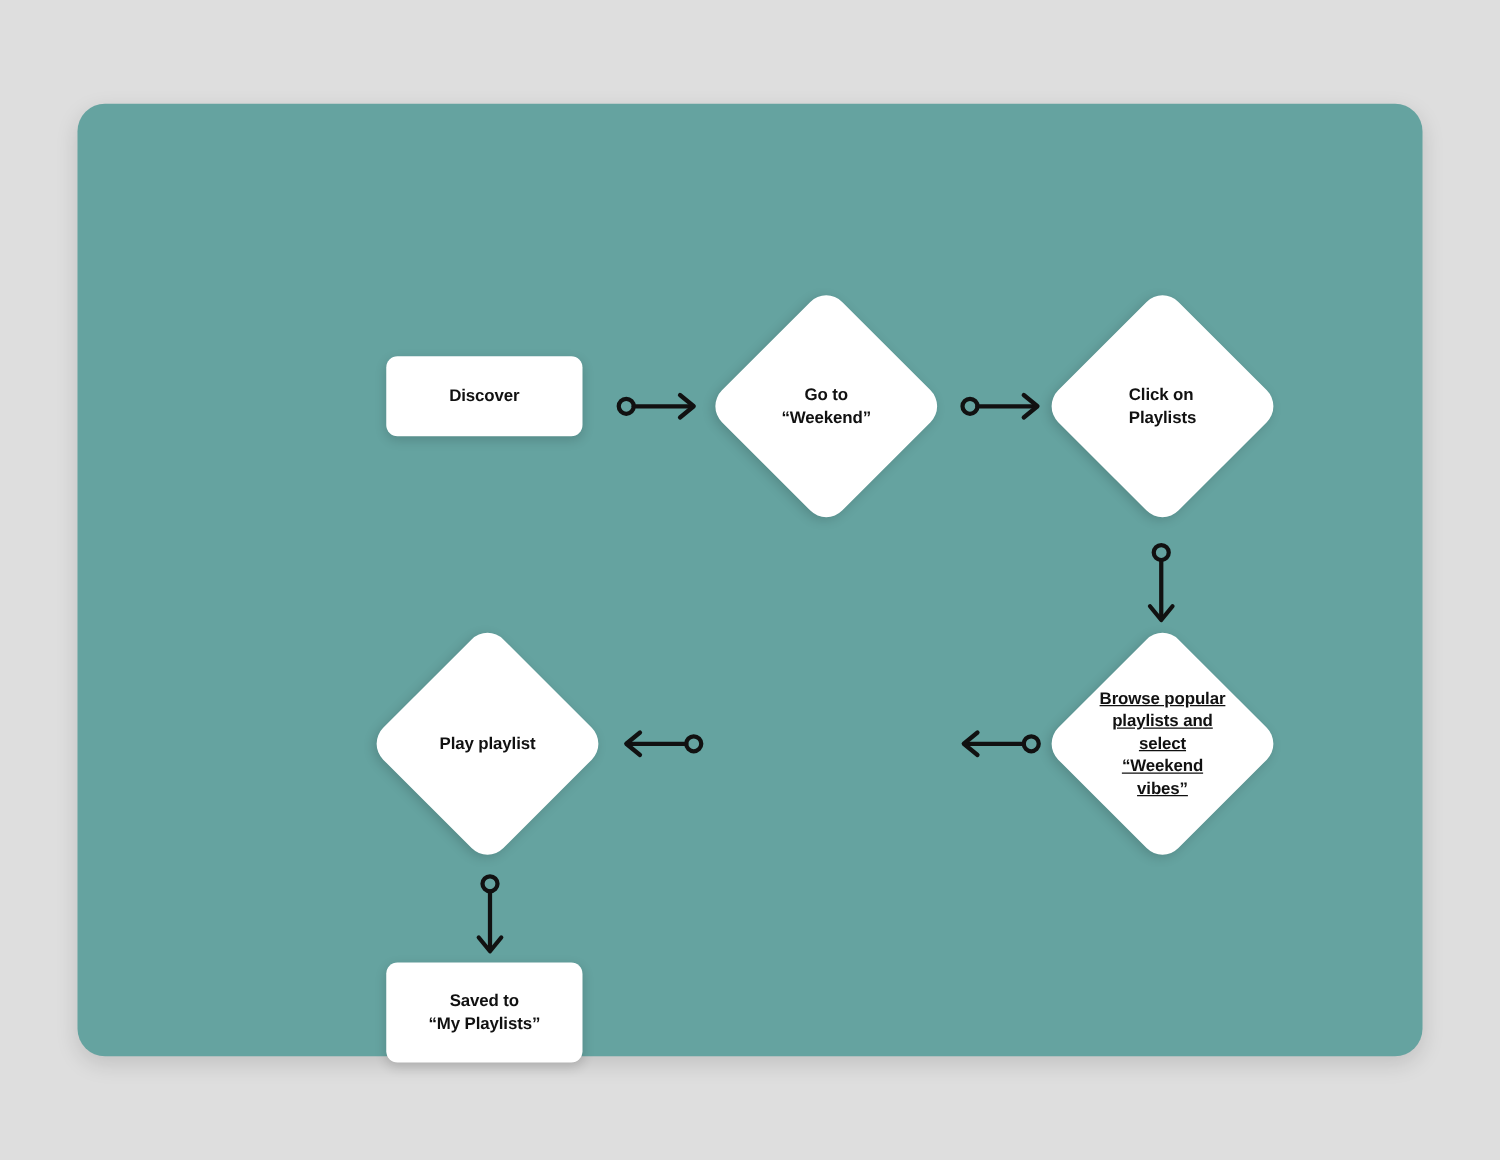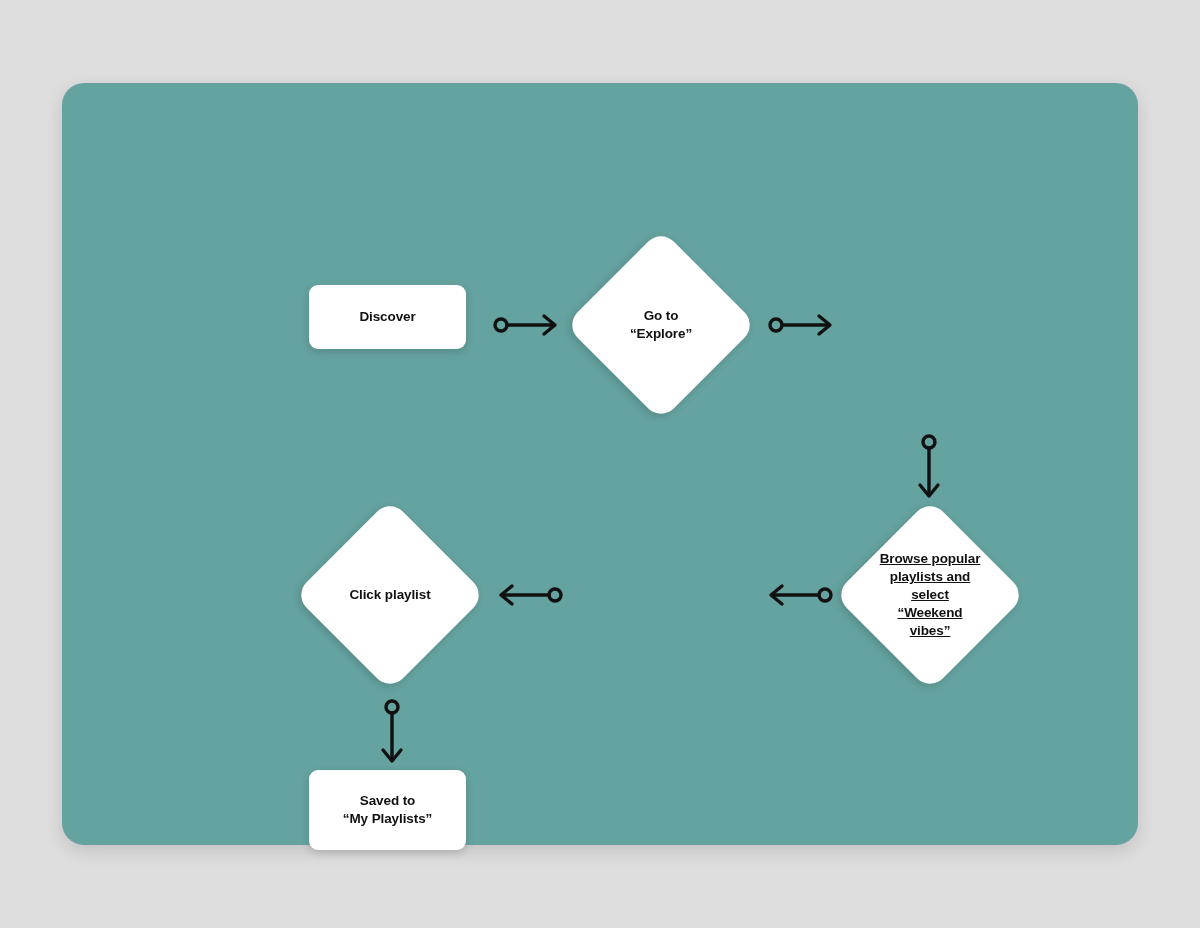--- a/index.html
+++ b/index.html
@@ -129,35 +129,40 @@
   <div id="board">
 
     <div class="node rect" id="node-discover">
       <span class="shape"></span>
       <span class="label">Discover</span>
     </div>
 
     <div class="node diamond" id="node-explore">
       <span class="shape"></span>
       <span class="label">Go to
-“Explore”</span>
-    </div>
-
+“Weekend”</span>
+    </div>
+
+    <div class="node diamond" id="node-click-playlists">
+      <span class="shape"></span>
+      <span class="label">Click on
+Playlists</span>
+    </div>
 
     <div class="node diamond" id="node-browse-popular">
       <span class="shape"></span>
       <span class="label">Browse popular
 playlists and select
 “Weekend vibes”</span>
     </div>
 
 
     <div class="node diamond" id="node-play-playlist">
       <span class="shape"></span>
-      <span class="label">Click playlist</span>
+      <span class="label">Play playlist</span>
     </div>
 
     <div class="node rect" id="node-saved">
       <span class="shape"></span>
       <span class="label">Saved to
 “My Playlists”</span>
     </div>
 
     <div class="connector" id="conn-discover-explore">
       <svg width="72" height="36" viewBox="0 0 72 36">

